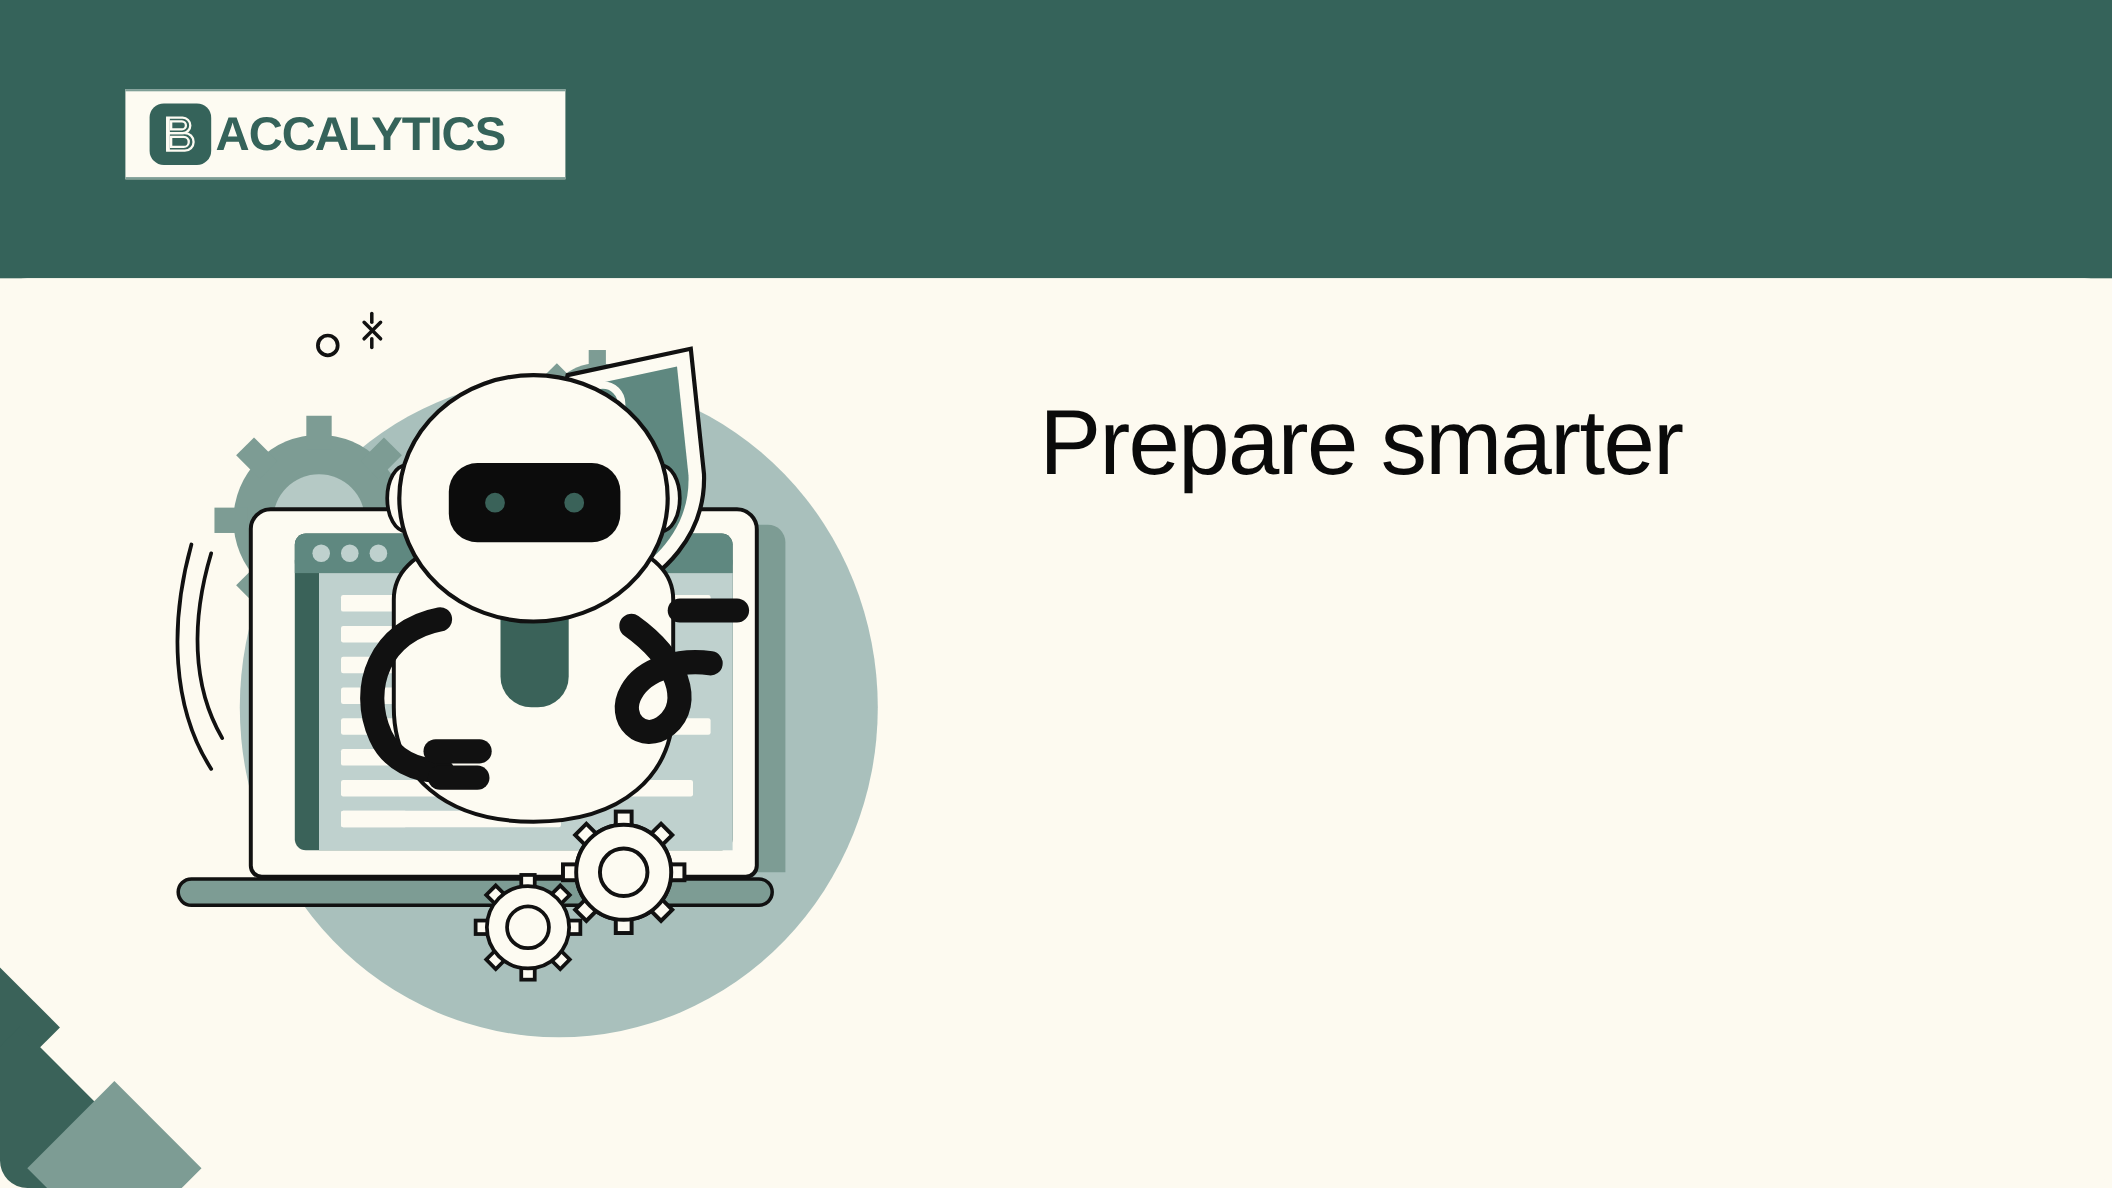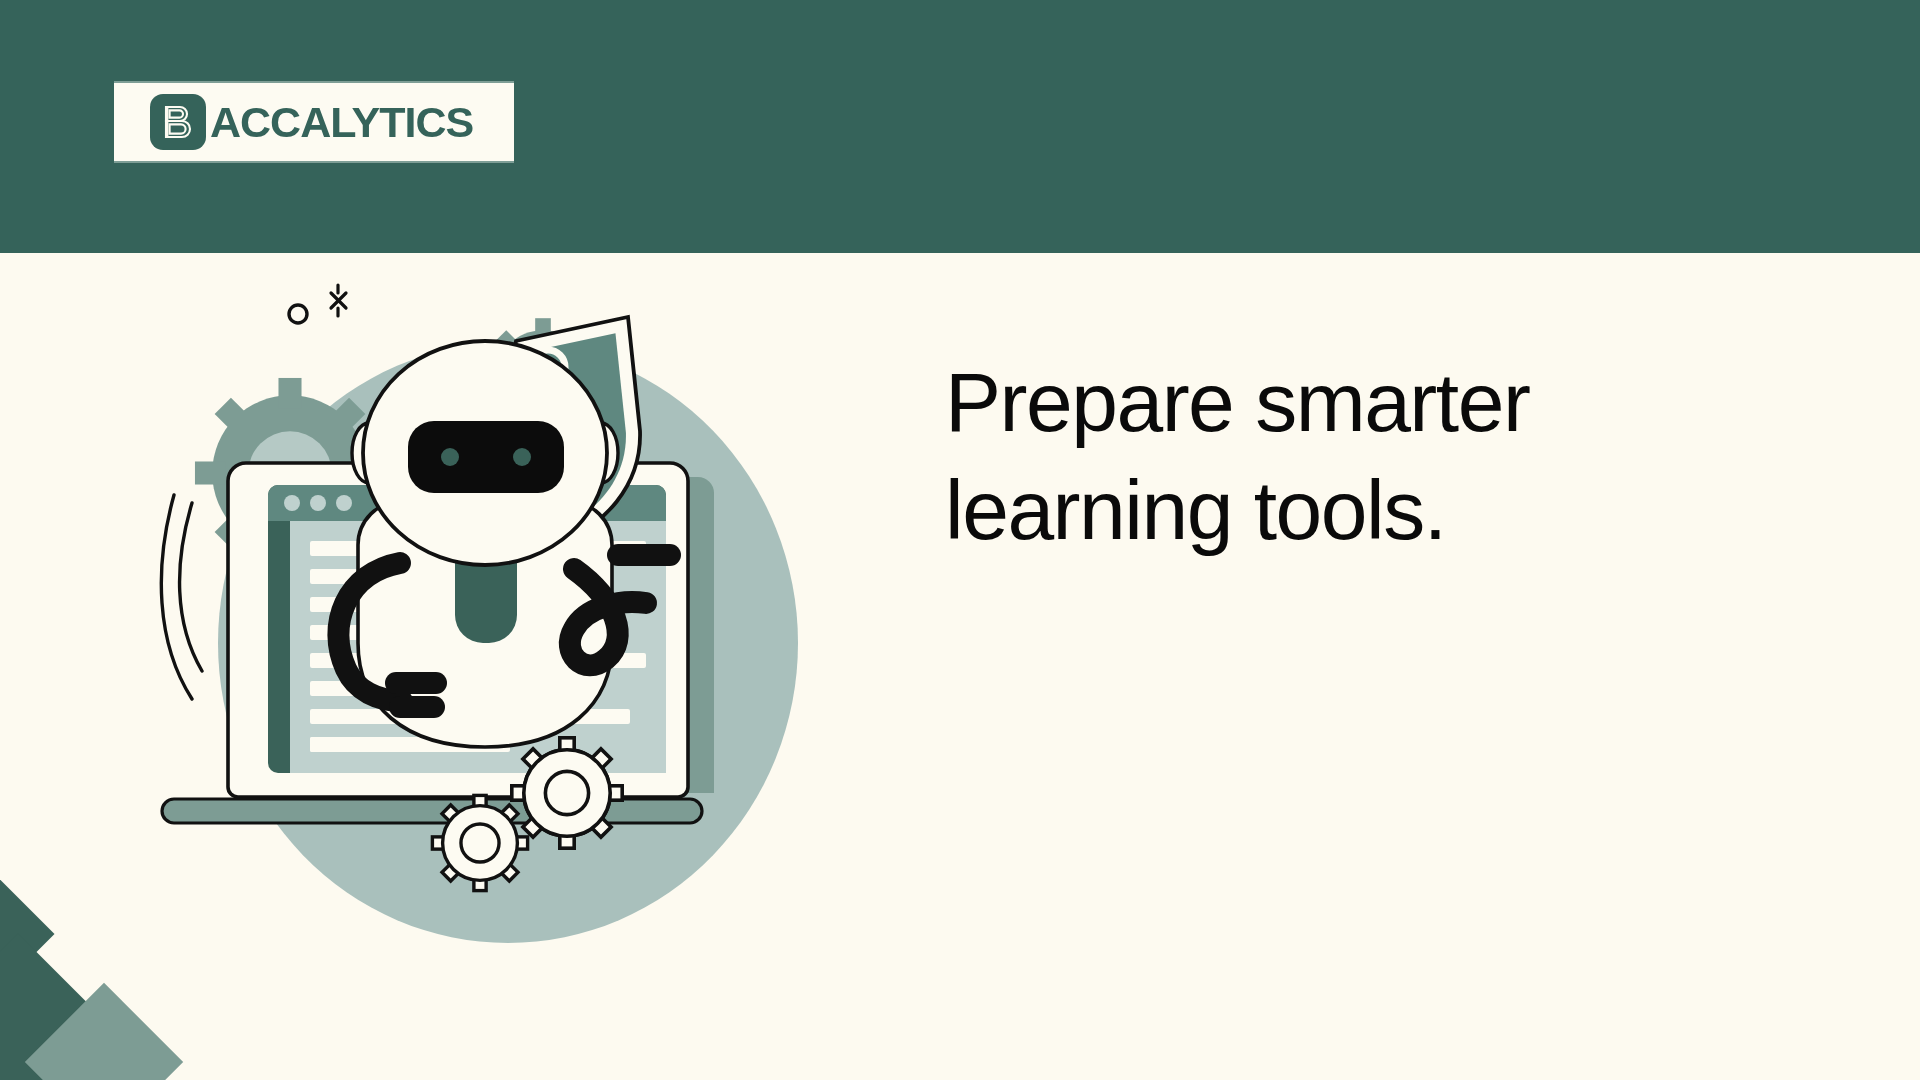--- a/index.html
+++ b/index.html
@@ -17,21 +17,21 @@
     width:1920px; height:253px;
     background:#35635A;
   }
   .logo-box {
     position:absolute; left:114px; top:81px;
     width:400px; height:82px;
     background:#FDFBF2;
     border-top:2px solid #7E9E96;
     border-bottom:2px solid #7E9E96;
     display:flex; align-items:center;
-    padding-left:36px;
+    padding-left:22px;
   }
   .logo-mark {
     width:56px; height:56px;
     background:#35635A;
     border-radius:13px;
     display:flex; align-items:center; justify-content:center;
     flex:0 0 auto;
   }
   .logo-mark svg { display:block; }
   .logo-word {
@@ -43,20 +43,21 @@
     line-height:1;
     white-space:nowrap;
   }
 
   
   .main {
     position:absolute; left:0; top:253px;
     width:1920px; height:827px;
     background:#FDFAF0;
     overflow:hidden;
+    border-radius:25px;
   }
 
   
   .corner-deco {
     position:absolute; left:-70px; bottom:-60px;
     width:330px; height:330px;
     pointer-events:none;
   }
 
   
@@ -266,16 +267,15 @@
   <div class="corner-deco">
     <svg viewBox="0 0 330 330" xmlns="http://www.w3.org/2000/svg">
       <rect x="-30" y="60" width="128" height="128" transform="rotate(45 34 124)" fill="#3A6259"></rect>
       <rect x="24" y="150" width="128" height="128" transform="rotate(45 88 214)" fill="#3A6259"></rect>
       <rect x="118" y="196" width="112" height="112" transform="rotate(45 174 252)" fill="#7D9C94"></rect>
     </svg>
   </div>
 
   <div class="headline">
     <div class="headline-line">Prepare smarter</div>
-    <div class="headline-line">learning tools.</div>
   </div>
 
 </div>
 
 </body></html>

